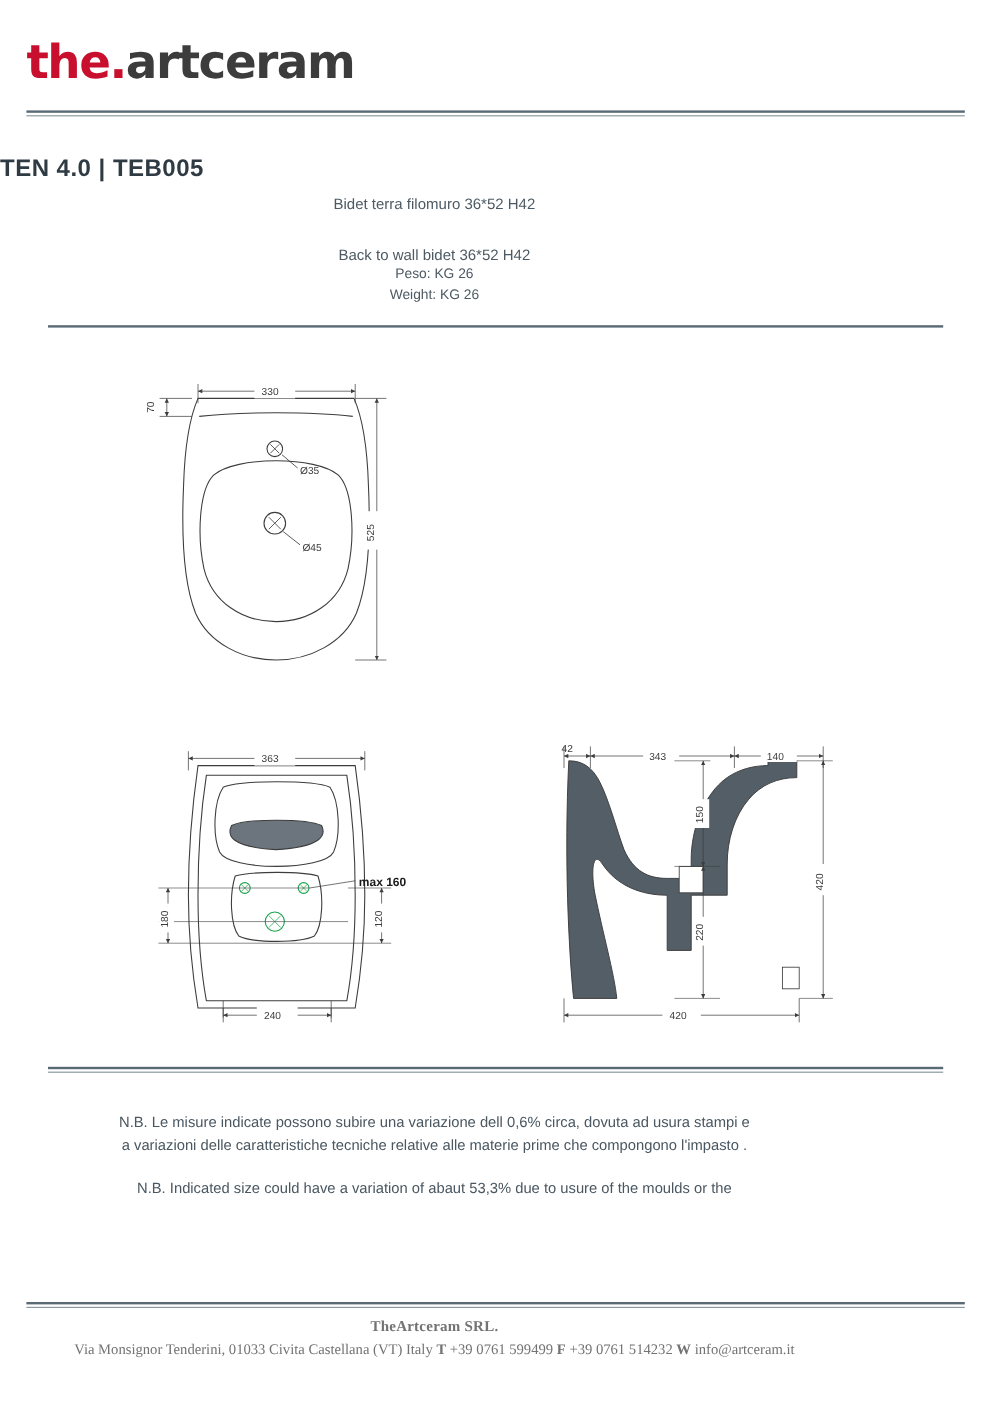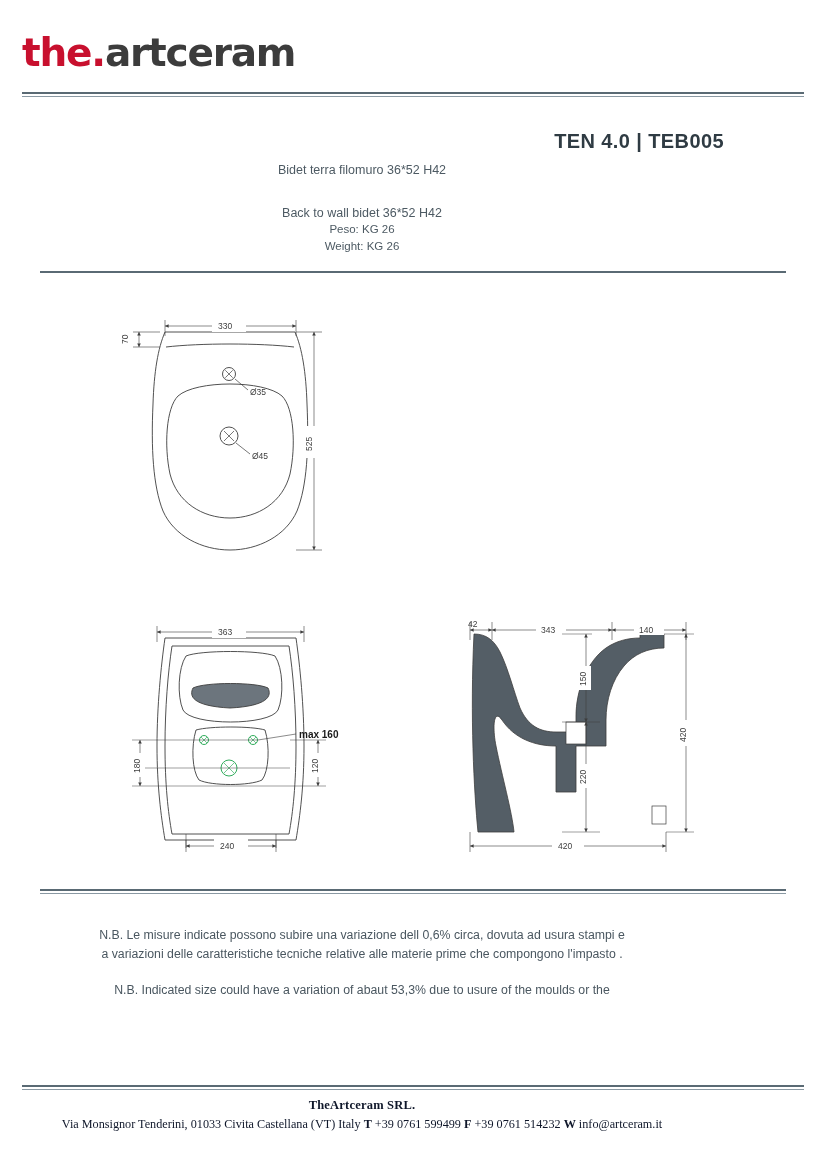--- a/index.html
+++ b/index.html
@@ -43,21 +43,21 @@
   }
   .rule.thin { height: 1px; background: #8a99a3; }
   .rule.med  { height: 2px; background: #5a6a74; }
 
   
   .title {
     position: absolute;
     left: 0;
     right: 0;
     top: 130px;
-    text-align: right;
+    text-align: left;
     font-size: 20px;
     font-weight: bold;
     color: #2f3b43;
     letter-spacing: 0.4px;
   }
   .subtitle {
     position: absolute;
     left: 0; right: 0;
     text-align: center;
     font-size: 12.5px;
@@ -91,21 +91,21 @@
   }
   .notes .block2 { margin-top: 17px; }
 
   
   .footer {
     position: absolute;
     left: 0; right: 0;
     top: 1098px;
     text-align: center;
     font-family: "Liberation Serif", serif;
-    color: #0f172a;
+    color: #737373;
   }
   .footer .company {
     font-size: 12.5px;
     font-weight: bold;
     letter-spacing: 0.2px;
   }
   .footer .addr {
     font-size: 12.2px;
     margin-top: 4px;
   }

